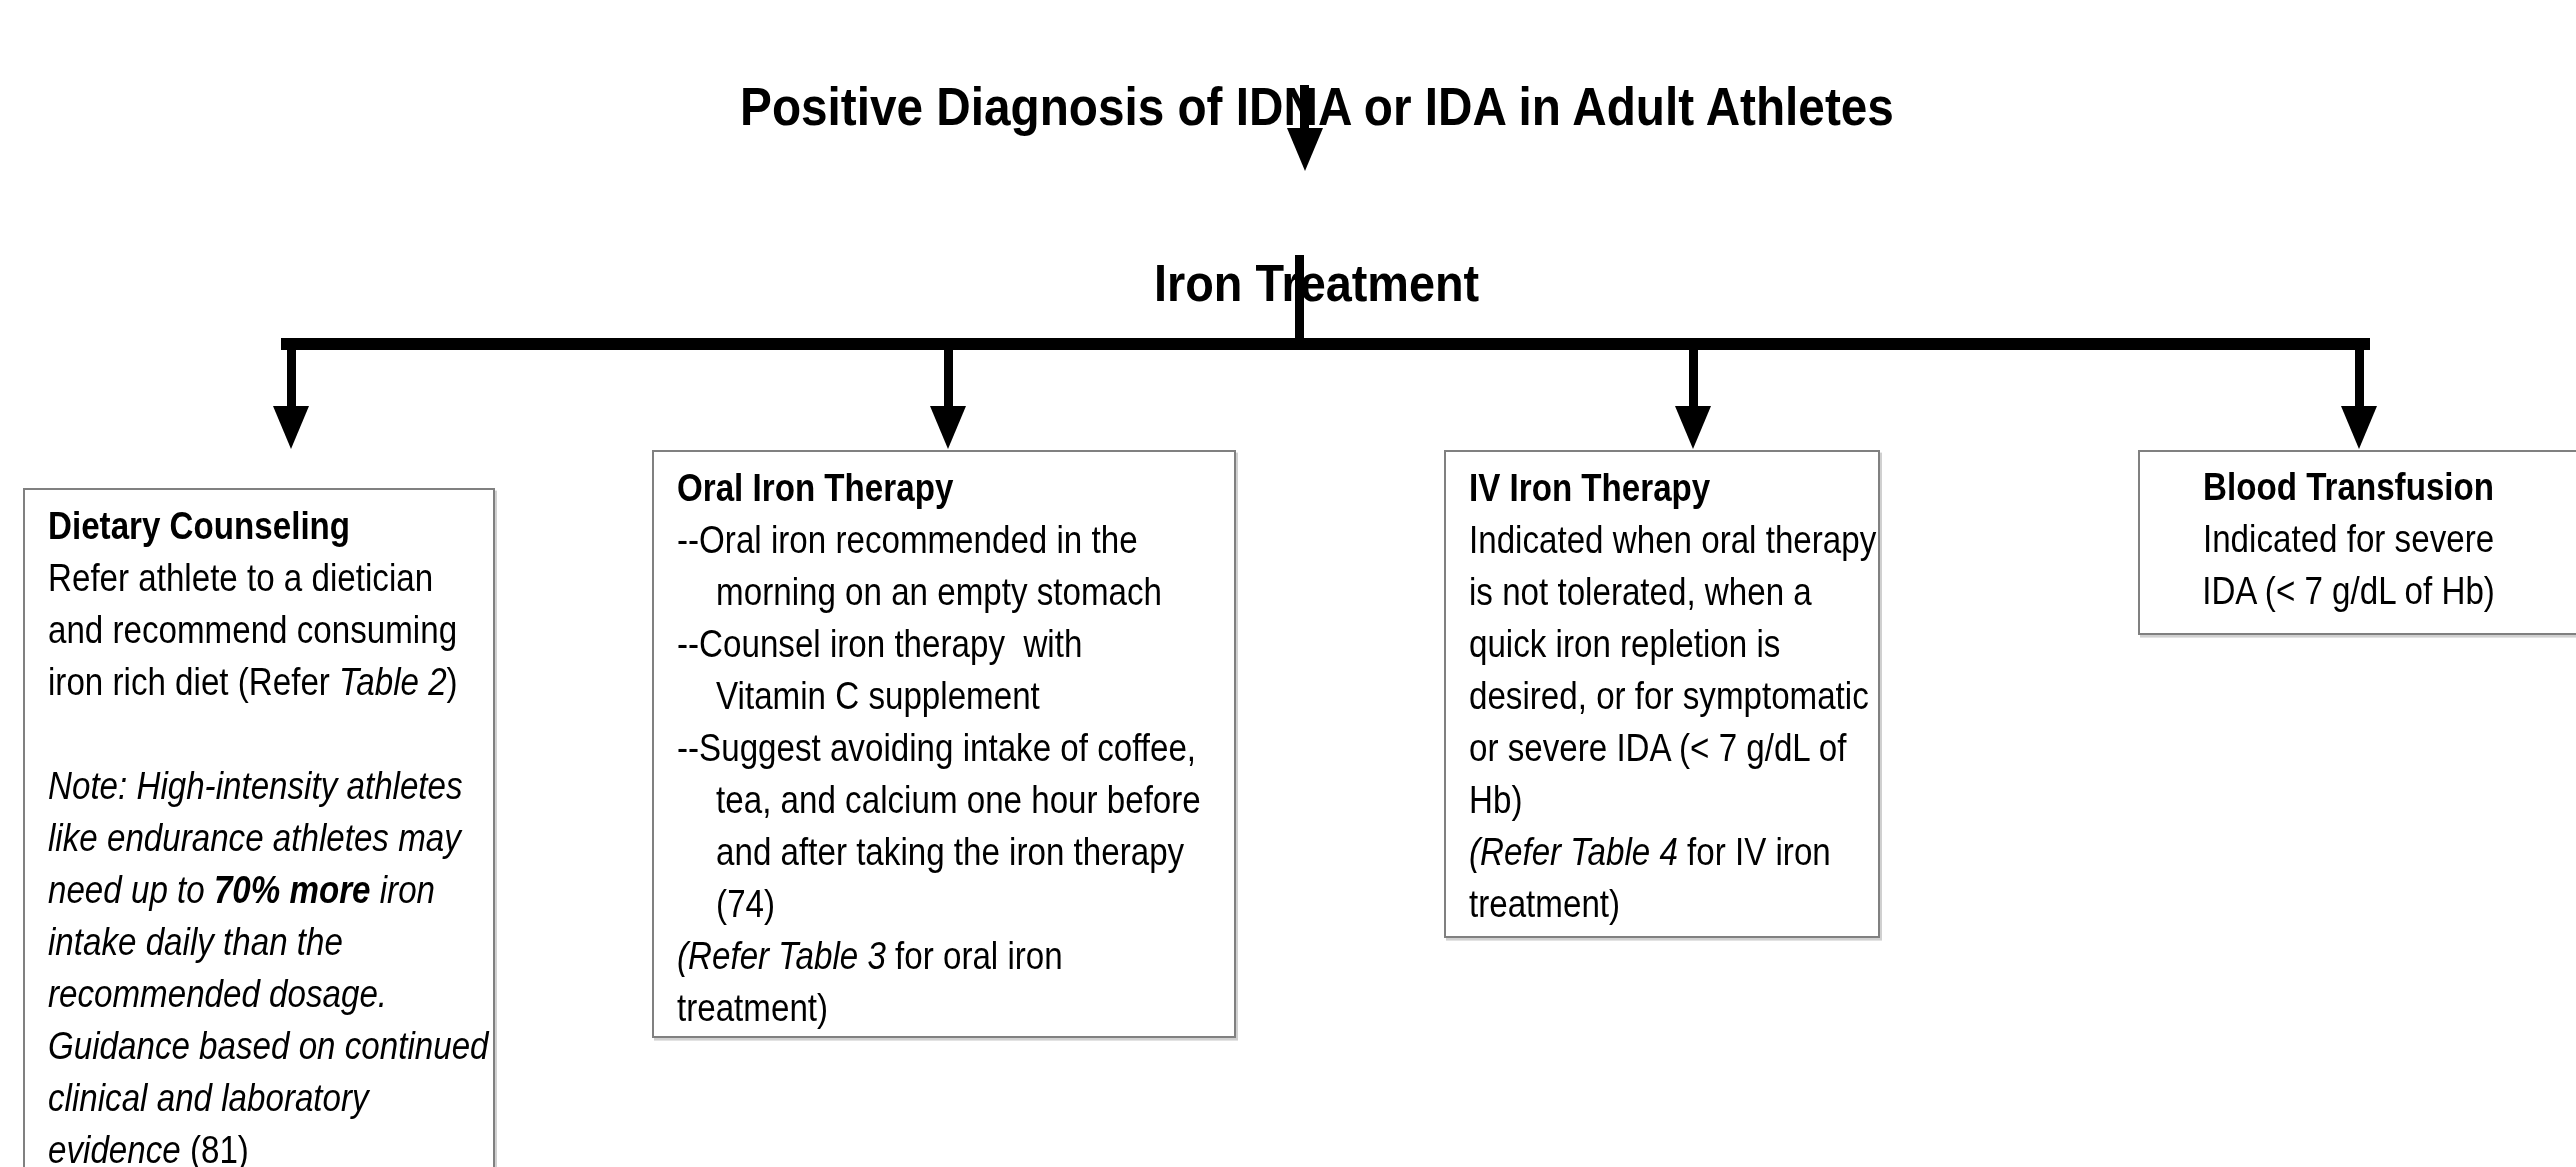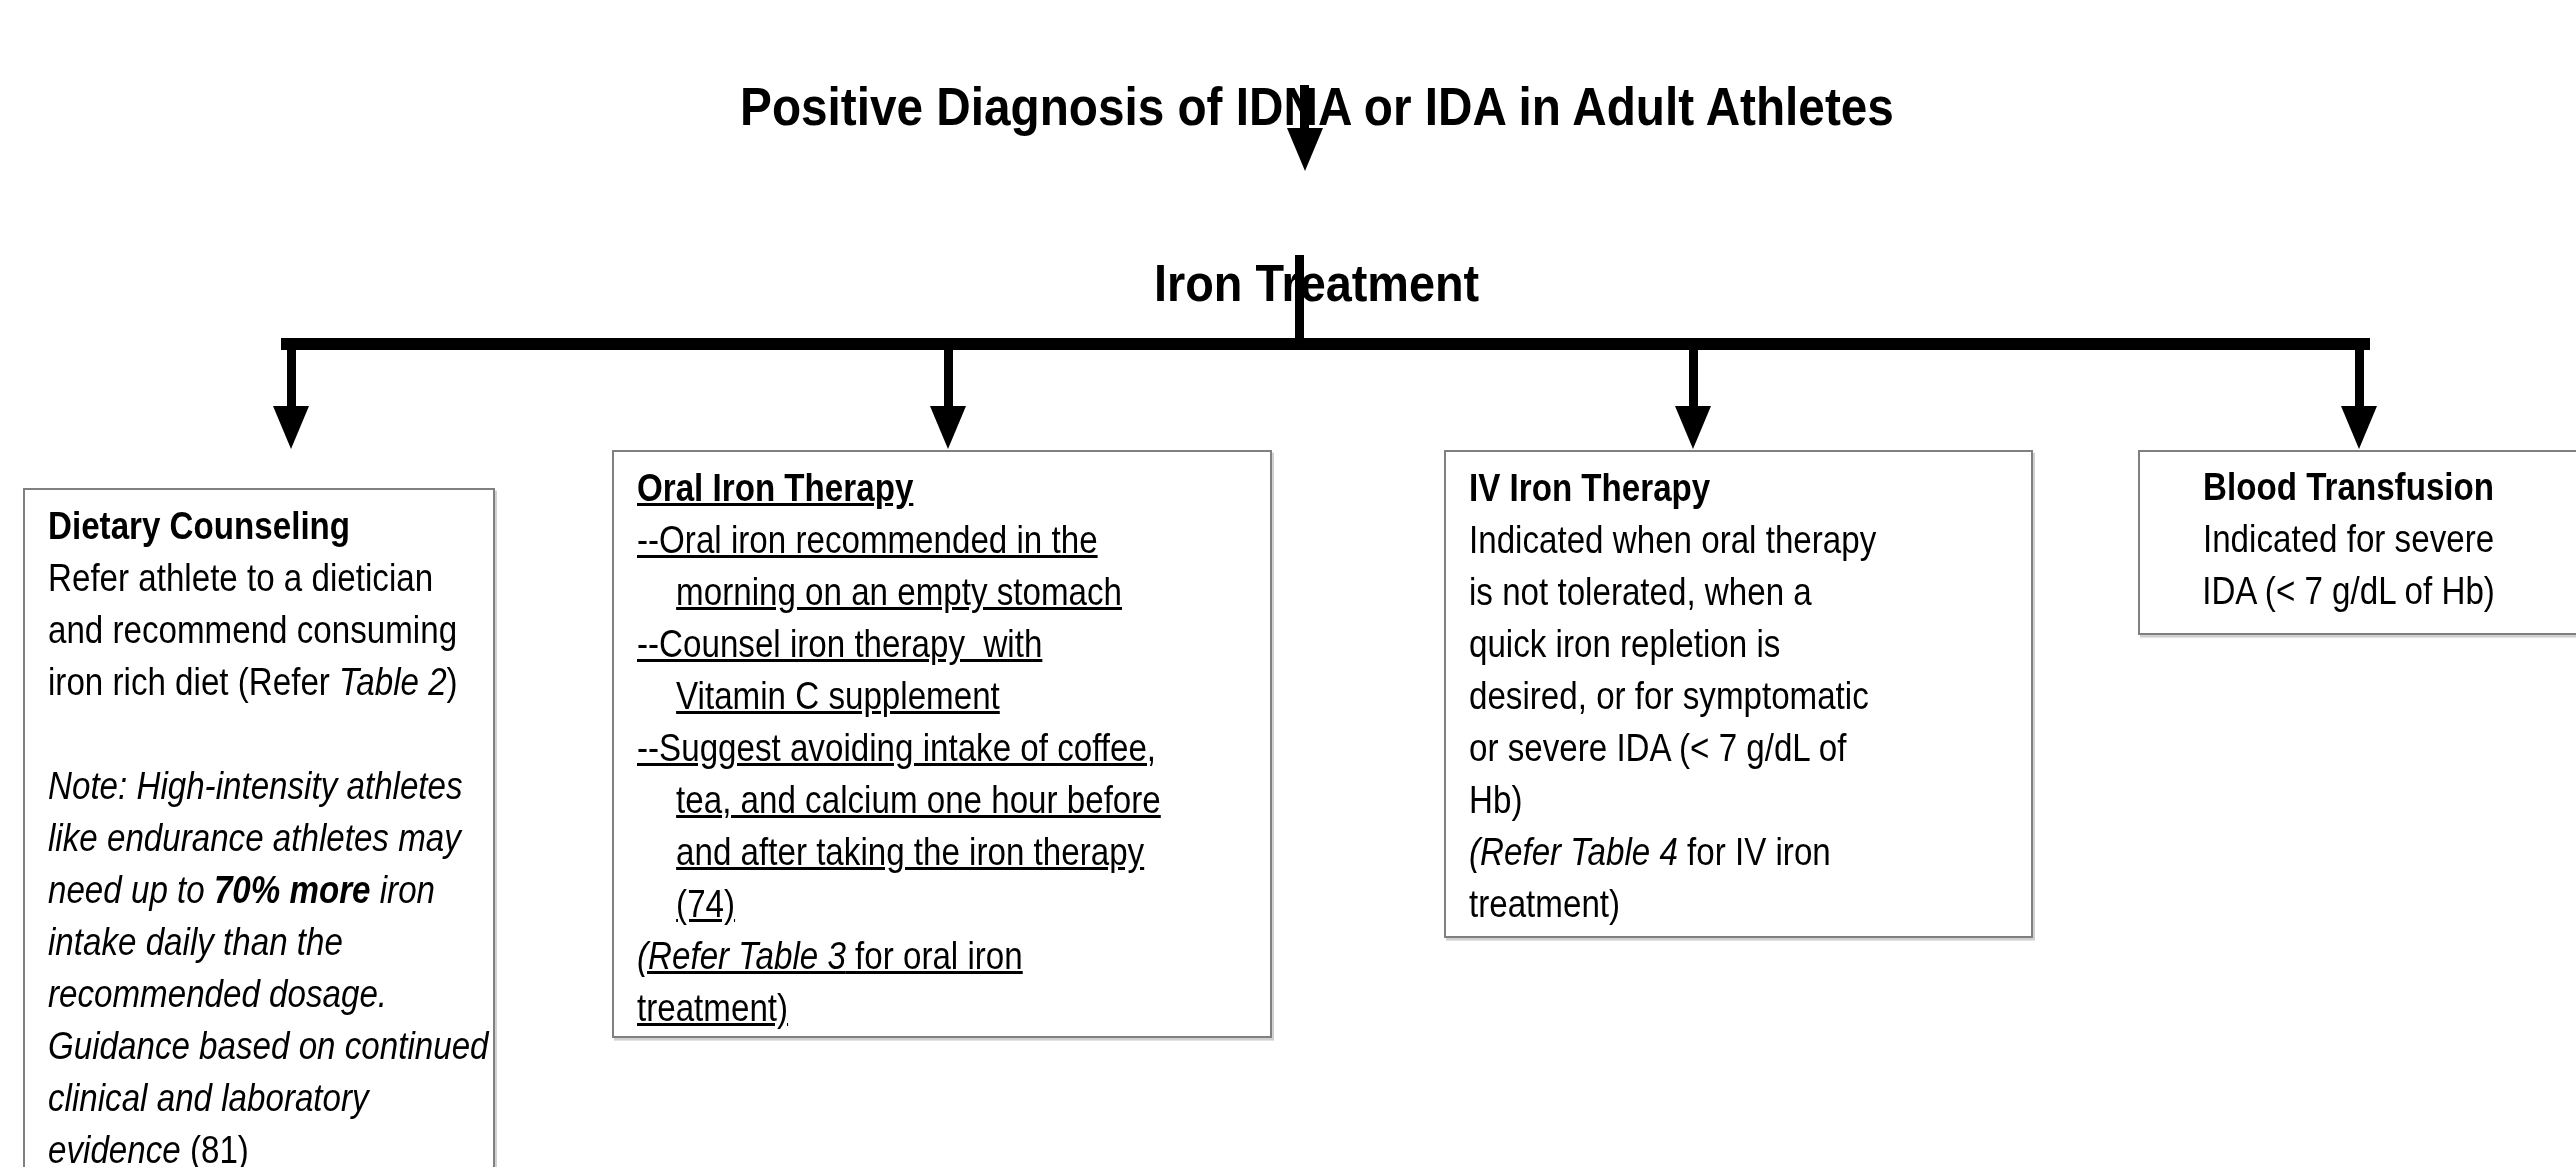--- a/index.html
+++ b/index.html
@@ -66,22 +66,22 @@
 
   
   .node-box {
     position: absolute;
     box-sizing: border-box;
     border: 2px solid #808080;
     background: #ffffff;
     box-shadow: 2px 2.6px 0 rgba(120,120,120,0.35);
   }
   #box1 { left: 23px;   top: 460px; width: 472px;  height: 690px; margin-top: 28px; }
-  #box2 { left: 612px; top: 450px; width: 660px; height: 588px; text-decoration: underline;  }
-  #box3 { left: 1444px; top: 450px; width: 589px;  height: 488px;  }
+  #box2 { left: 652px; top: 450px; width: 584px; height: 588px;  }
+  #box3 { left: 1444px; top: 450px; width: 436px;  height: 488px;  }
   #box4 { left: 2138px; top: 450px; width: 502px;  height: 185px;  }
 
   .box-content {
     transform: scaleX(0.85);
     transform-origin: top left;
     margin-left: 23.4px;
     padding-top: 10.4px;
     font-size: 39px;
     line-height: 52px;
   }

